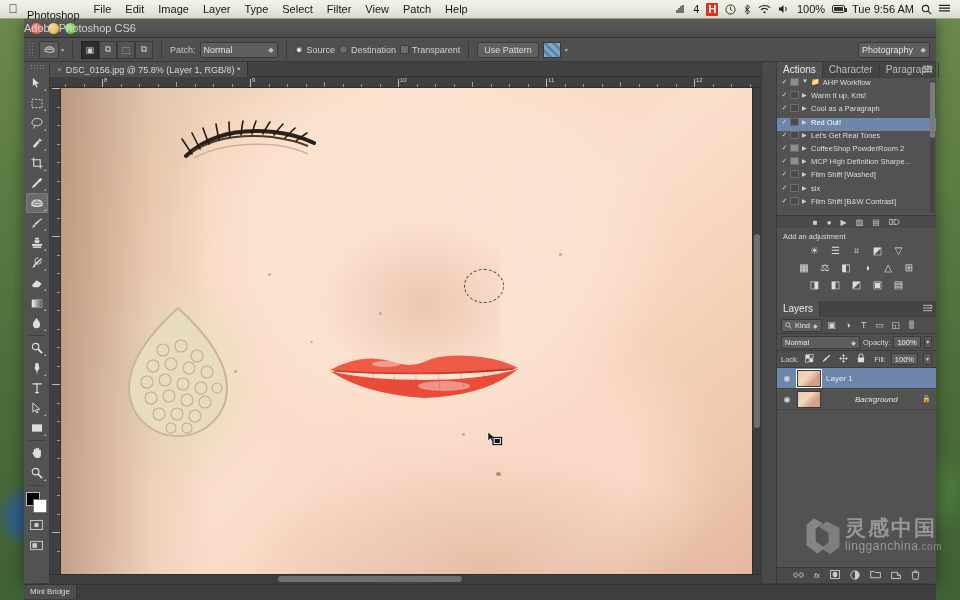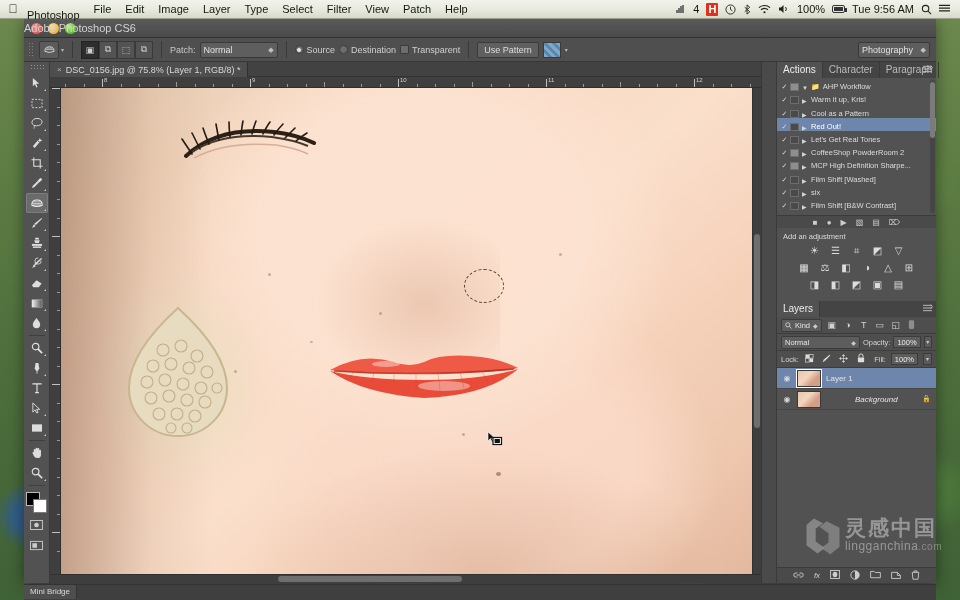--- a/index.html
+++ b/index.html
@@ -212,21 +212,21 @@
   .ptab { height: 16px; padding: 0 6px; font-size: 10px; color: #bdbdbd; line-height: 16px;
           border-right: 1px solid #3a3a3a; white-space: nowrap; }
   .ptab.active { background: #525252; color: #ececec; }
   .panel-menu { position: absolute; right: 3px; top: 3px; font-size: 8px; color: #c5c5c5; line-height: 1; }
 
   .panel-head { height: 15px; background: #4a4a4a; border-bottom: 1px solid #3a3a3a;
                 display:flex; align-items:center; padding: 0 5px; font-size: 8px; color: #dcdcdc; position: relative; }
 
   
   .actions-body { background: #525252; height: 137px; overflow: hidden; position: relative; }
-  .act-row { height: 13.2px; display: flex; align-items: flex-end; font-size: 7.5px; color: #dcdcdc; padding-left: 2px; }
+  .act-row { height: 13.2px; display: flex; align-items: flex-start; font-size: 7.5px; color: #dcdcdc; padding-left: 2px; }
   .act-row.sel { background: #6e86ab; color: #fff; }
   .act-check { width: 11px; text-align: center; font-size: 7px; color: #d7d7d7; }
   .act-box { width: 9px; height: 8px; border: 1px solid #6d6d6d; background: #4a4a4a; margin-right: 3px; }
   .act-box.filled { background: #8e8e8e; }
   .act-tri { width: 9px; font-size: 6px; color: #d3d3d3; }
   .act-folder { margin-right: 3px; font-size: 8px; }
   .act-scroll { position: absolute; right: 1px; top: 2px; bottom: 2px; width: 5px; background: #454545; border-radius: 3px; }
   .act-scroll .t { position: absolute; left: 0; right: 0; top: 2px; height: 56px; background: #7b7b7b; border-radius: 3px; }
   .panel-footer { height: 13px; background: #4a4a4a; border-top: 1px solid #3b3b3b;
                   display: flex; align-items: center; justify-content: center; gap: 9px; color: #cdcdcd; font-size: 8px; }
@@ -787,21 +787,21 @@
               <div class="act-row">
                 <span class="act-check">✓</span>
                 <span class="act-box"></span>
                 <span class="act-tri">▶</span>
                 <span>Warm it up, Kris!</span>
               </div>
               <div class="act-row">
                 <span class="act-check">✓</span>
                 <span class="act-box"></span>
                 <span class="act-tri">▶</span>
-                <span>Cool as a Pattern</span>
+                <span>Cool as a Paragraph</span>
               </div>
               <div class="act-row sel">
                 <span class="act-check">✓</span>
                 <span class="act-box"></span>
                 <span class="act-tri">▶</span>
                 <span>Red Out!</span>
               </div>
               <div class="act-row">
                 <span class="act-check">✓</span>
                 <span class="act-box"></span>

